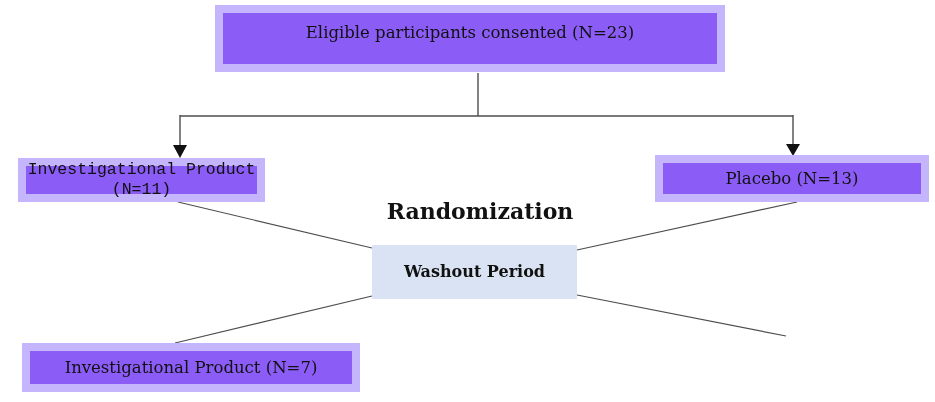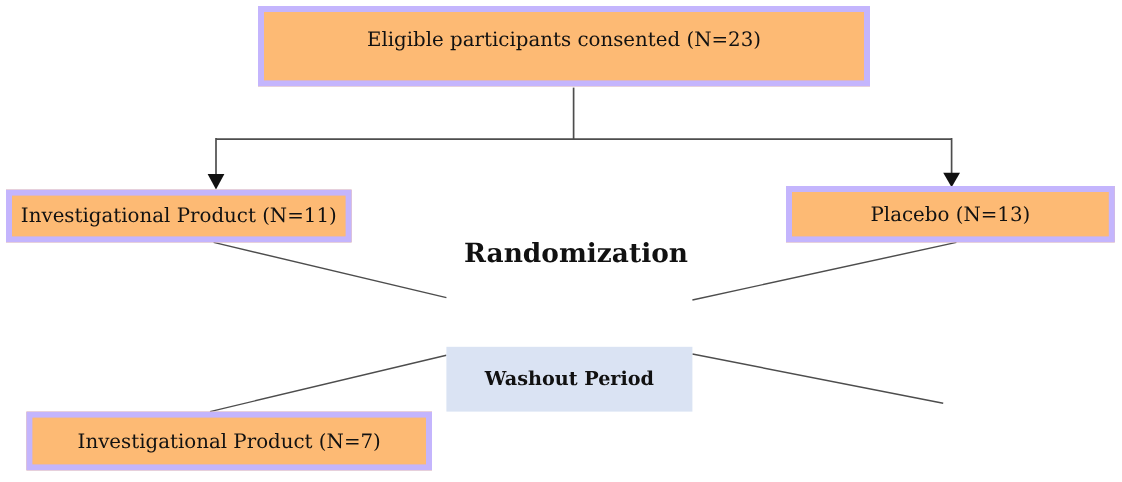--- a/index.html
+++ b/index.html
@@ -18,45 +18,44 @@
   }
   .connector-layer {
     position: absolute;
     left: 0;
     top: 0;
     width: 935px;
     height: 402px;
   }
   .node {
     position: absolute;
-    border: 5px solid #c4b5fd;
-    background: #fdba74;
+    border: 8px solid #c4b5fd;
+    background: #8b5cf6;
     display: flex;
     align-items: center;
     justify-content: center;
     text-align: center;
     font-size: 16.5px;
     line-height: 1.2;
     box-sizing: border-box;
   }
   .node-enrollment {
     left: 215px; top: 5px; width: 510px; height: 67px;
     padding-bottom: 12px;
   }
-  .node-arm1-left  { left: 5px;   top: 158px; width: 288px; height: 44px; }
+  .node-arm1-left  { left: 18px;   top: 158px; width: 247px; height: 44px; font-family: Liberation Mono, monospace; }
   .node-arm1-right { left: 655px; top: 155px; width: 274px; height: 47px; }
   .node-arm2-left  { left: 22px;  top: 343px; width: 338px; height: 49px; }
   .node-arm2-right { left: 632px; top: 336px; width: 293px; height: 54px; }
   .node-washout {
     left: 372px; top: 245px; width: 205px; height: 54px;
     border: none;
     background: #dae3f3;
     font-size: 16px;
     font-weight: 600;
-    margin-top: 44px;
   }
   .phase-label {
     position: absolute;
     transform: translate(-50%, -50%);
     font-weight: bold;
     font-size: 22px;
     white-space: nowrap;
   }
   .phase-randomization { left: 480px; top: 211px; }
   .phase-crossover     { left: 486px; top: 324px; }

